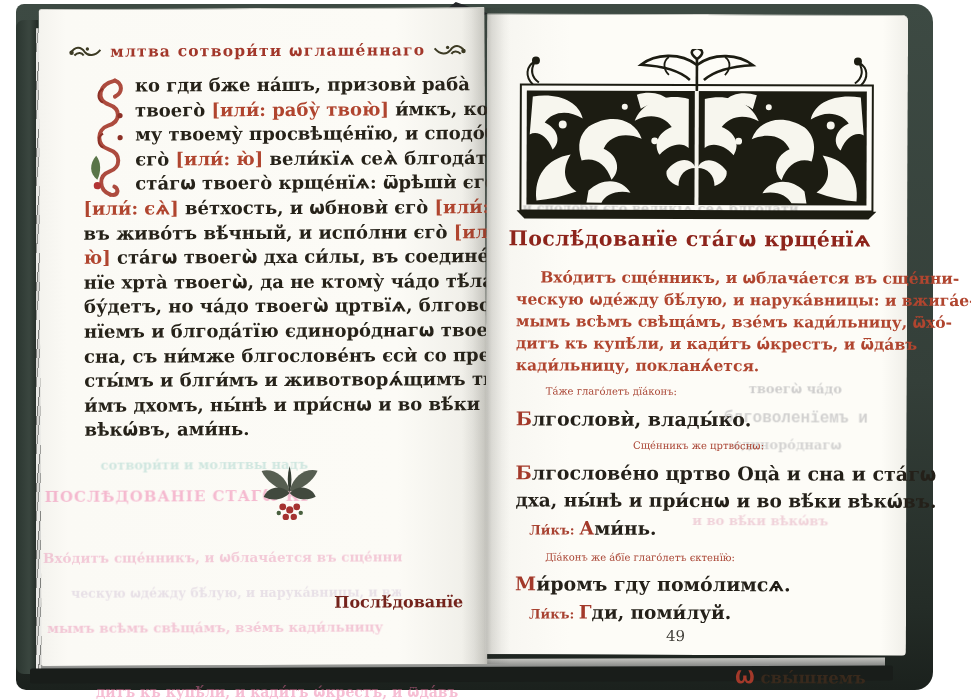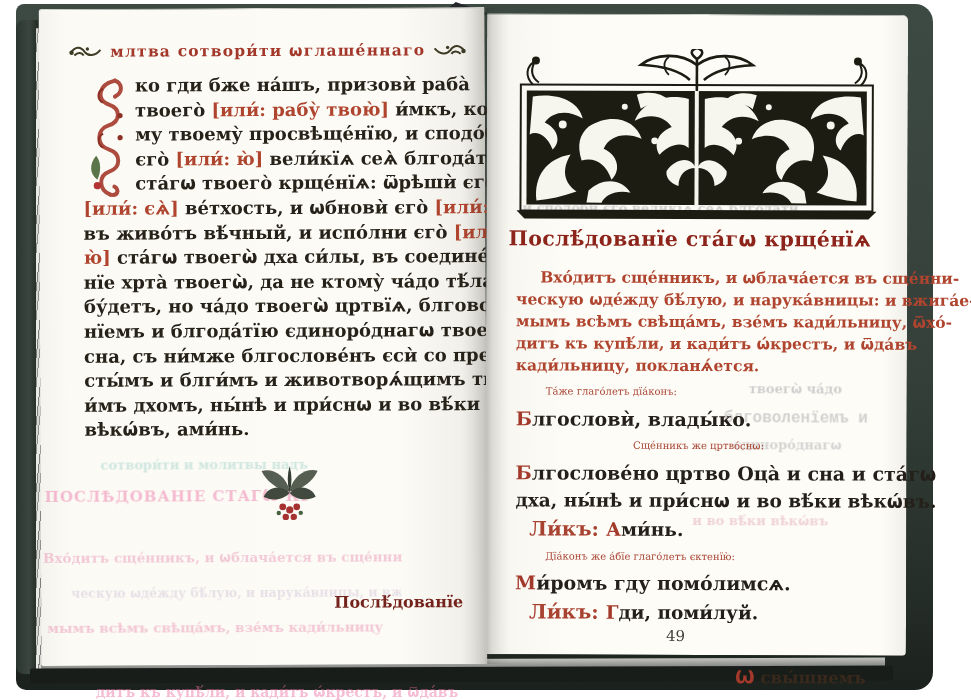--- a/index.html
+++ b/index.html
@@ -60,21 +60,21 @@
   .rub .tl:last-child{text-align-last:left;}
   .dlg{position:absolute;left:30px;top:364px;width:366px;}
   .dl{white-space:nowrap;}
   .dl-rubric{color:#a84231;font-weight:normal;font-size:10px;line-height:26.5px;}
   .al-indent{padding-left:30px;}
   .al-center{text-align:center;}
   .dl-resp{color:#242019;font-weight:bold;font-size:19px;line-height:27.5px;}
   .dl-respcont{color:#242019;font-weight:bold;font-size:18.5px;line-height:27.5px;}
   .dl-lik{color:#242019;font-weight:bold;font-size:18.5px;line-height:28px;padding-left:14px;}
   .init{color:#a3392a;}
-  .lik{color:#a84231;font-size:20px;}
+  .lik{color:#a84231;font-size:13px;}
   .page-num{position:absolute;left:0;right:40px;top:612px;text-align:center;color:#43413b;font-size:15px;}
   .catchword-right{position:absolute;right:40px;top:606px;font-weight:bold;font-size:16.5px;color:#38291c;margin-top:45px;}
   .catchword-right .init{font-size:18px;}
 
   
   .ghost{position:absolute;font-weight:bold;white-space:nowrap;overflow:hidden;filter:blur(.7px);
     pointer-events:none;}
   .gl1{left:4px;top:478px;width:300px;font-size:15px;letter-spacing:1px;color:rgba(235,95,155,.42);}
   .gl2{left:60px;top:448px;width:340px;font-size:13px;color:rgba(140,200,190,.40);}
   .gl3{left:2px;top:540px;width:400px;font-size:13.5px;color:rgba(230,120,165,.38);}

